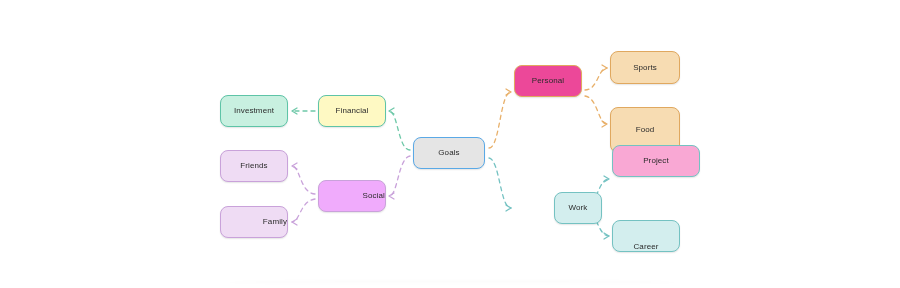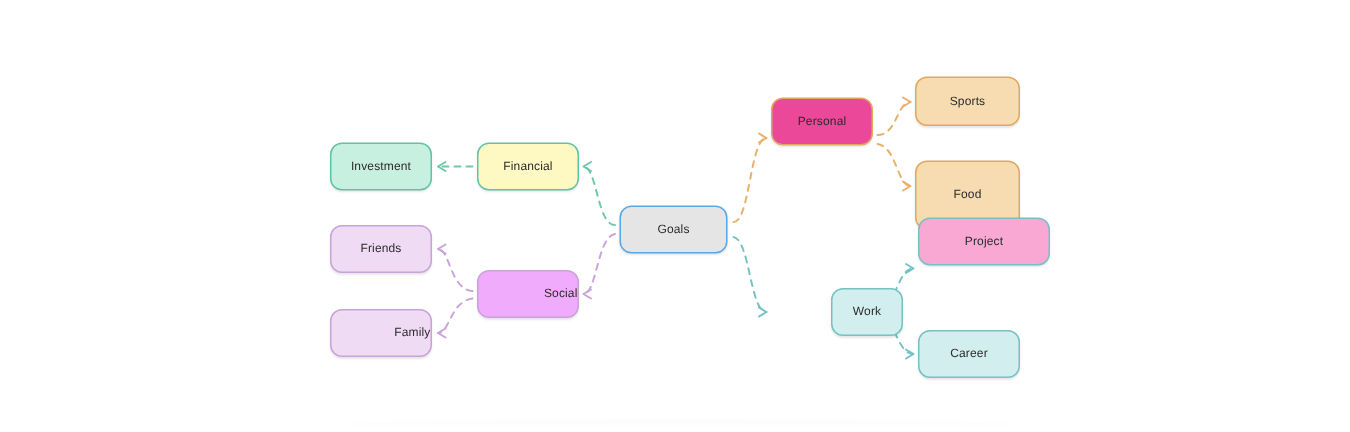--- a/index.html
+++ b/index.html
@@ -138,20 +138,20 @@
       </div>
       <div class="node" style="left: 610px; top: 107px; width: 70px; height: 46px; background: rgb(247, 220, 178); border-color: rgb(224, 168, 95); color: rgb(43, 43, 43);">
         <span class="node-label">Food</span>
       </div>
       <div class="node" style="left: 514px; top: 192px; width: 48px; height: 32px; background: rgb(211, 238, 238); border-color: rgb(116, 194, 194); color: rgb(43, 43, 43); margin-left: 40px;">
         <span class="node-label">Work</span>
       </div>
       <div class="node" style="left: 612px; top: 145px; width: 88px; height: 32px; background: #f9a8d4; border-color: rgb(116, 194, 194); color: rgb(43, 43, 43);">
         <span class="node-label">Project</span>
       </div>
-      <div class="node" style="left: 612px; top: 220px; width: 68px; height: 32px; background: rgb(211, 238, 238); border-color: rgb(116, 194, 194); color: rgb(43, 43, 43);">
+      <div class="node" style="left: 612px; top: 220px; width: 68px; height: 32px; background: rgb(211, 238, 238); border-color: rgb(116, 194, 194); color: rgb(43, 43, 43); align-items: flex-end;">
         <span class="node-label">Career</span>
       </div>
     </div>
 
   <div id="bottom-shadow"></div>
 
 </div>
 
 </body></html>

